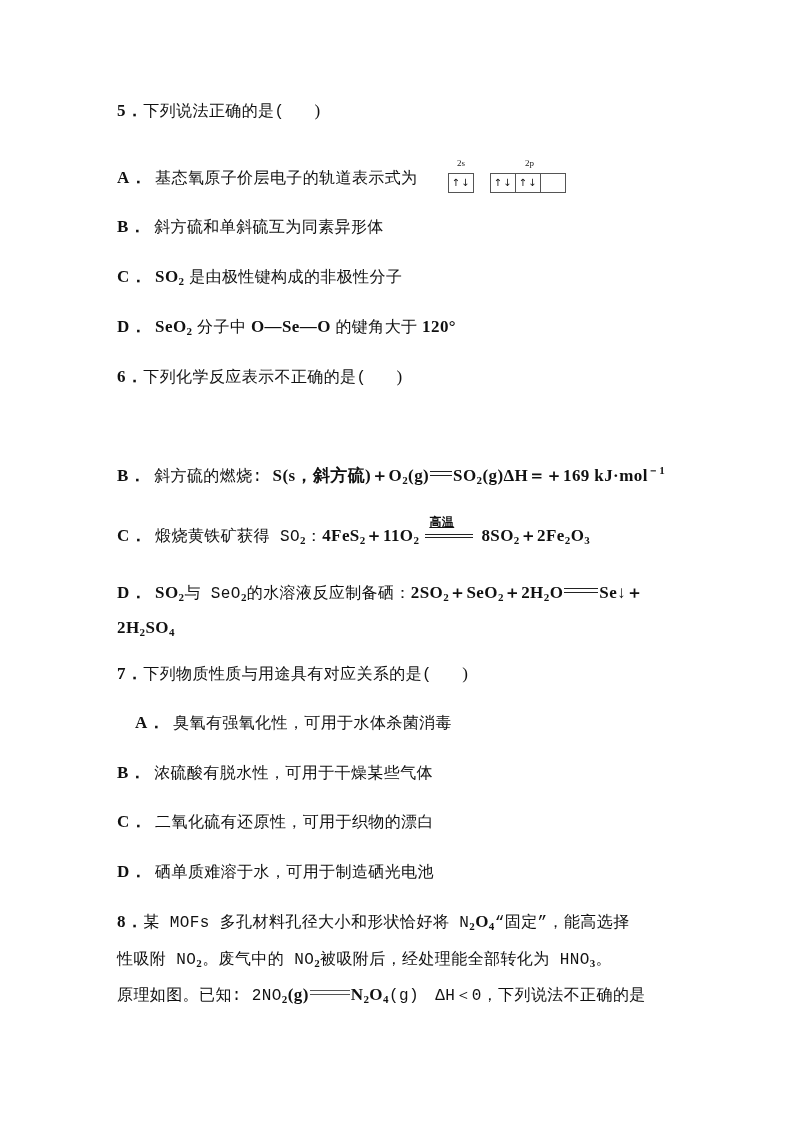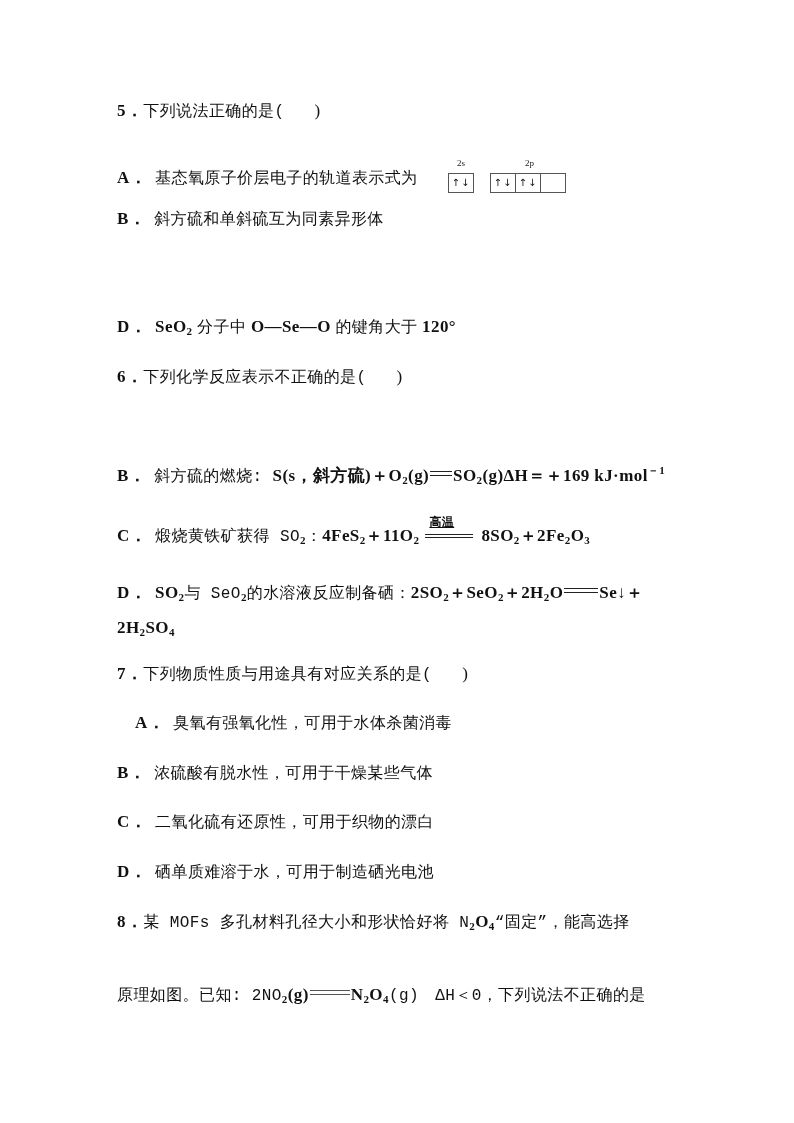--- a/index.html
+++ b/index.html
@@ -128,24 +128,28 @@
   </div>
   <div class="orbital">
     <span class="orb-label" style="left:9px;">2s</span>
     <span class="orb-label" style="left:77px;">2p</span>
     <div class="orb-box" style="left:0;">↑↓</div>
     <div class="orb-box" style="left:42px;">↑↓</div>
     <div class="orb-box" style="left:67px;">↑↓</div>
     <div class="orb-box" style="left:92px;"></div>
   </div>
 
-  <div class="line" style="top:208px;">
+  <div class="line" style="top:216px;">
     <span class="opt">B．</span><span class="cjk">斜方硫和单斜硫互为同素异形体</span>
   </div>
 
+  <div class="line" style="top:266px;">
+    <span class="opt">C．</span><span class="chem">SO</span><sub class="chem">2</sub>
+    <span class="cjk">是由极性键构成的非极性分子</span>
+  </div>
 
   <div class="line" style="top:316px;">
     <span class="opt">D．</span><span class="chem">SeO</span><sub class="chem">2</sub>
     <span class="cjk">分子中</span>
     <span class="chem">O—Se—O</span>
     <span class="cjk">的键角大于</span>
     <span class="chem">120°</span>
   </div>
 
   <div class="line" style="top:366px;">
@@ -180,17 +184,20 @@
   <div class="line" style="top:811px;">
     <span class="opt">C．</span><span class="cjk">二氧化硫有还原性，可用于织物的漂白</span>
   </div>
   <div class="line" style="top:861px;">
     <span class="opt">D．</span><span class="cjk">硒单质难溶于水，可用于制造硒光电池</span>
   </div>
 
   <div class="line" style="top:911px;">
     <span class="num">8．</span><span class="cjk">某 MOFs 多孔材料孔径大小和形状恰好将 N</span><sub class="chem">2</sub><span class="chem">O</span><sub class="chem">4</sub><span class="cjk">“固定”，能高选择</span>
   </div>
+  <div class="line" style="top:948px;">
+    <span class="cjk">性吸附 NO</span><sub class="chem">2</sub><span class="cjk">。废气中的 NO</span><sub class="chem">2</sub><span class="cjk">被吸附后，经处理能全部转化为 HNO</span><sub class="chem">3</sub><span class="cjk">。</span>
+  </div>
   <div class="line" style="top:984px;">
     <span class="cjk">原理如图。已知: 2NO</span><sub class="chem">2</sub><span class="chem">(g)</span><span class="rev-arrow"><span class="bar" style="top:2px;"></span><span class="bar" style="top:6px;"></span></span><span class="chem">N</span><sub class="chem">2</sub><span class="chem">O</span><sub class="chem">4</sub><span class="cjk">(g)　ΔH＜0，下列说法不正确的是</span>
   </div>
 
 </div>
 
 </body></html>

